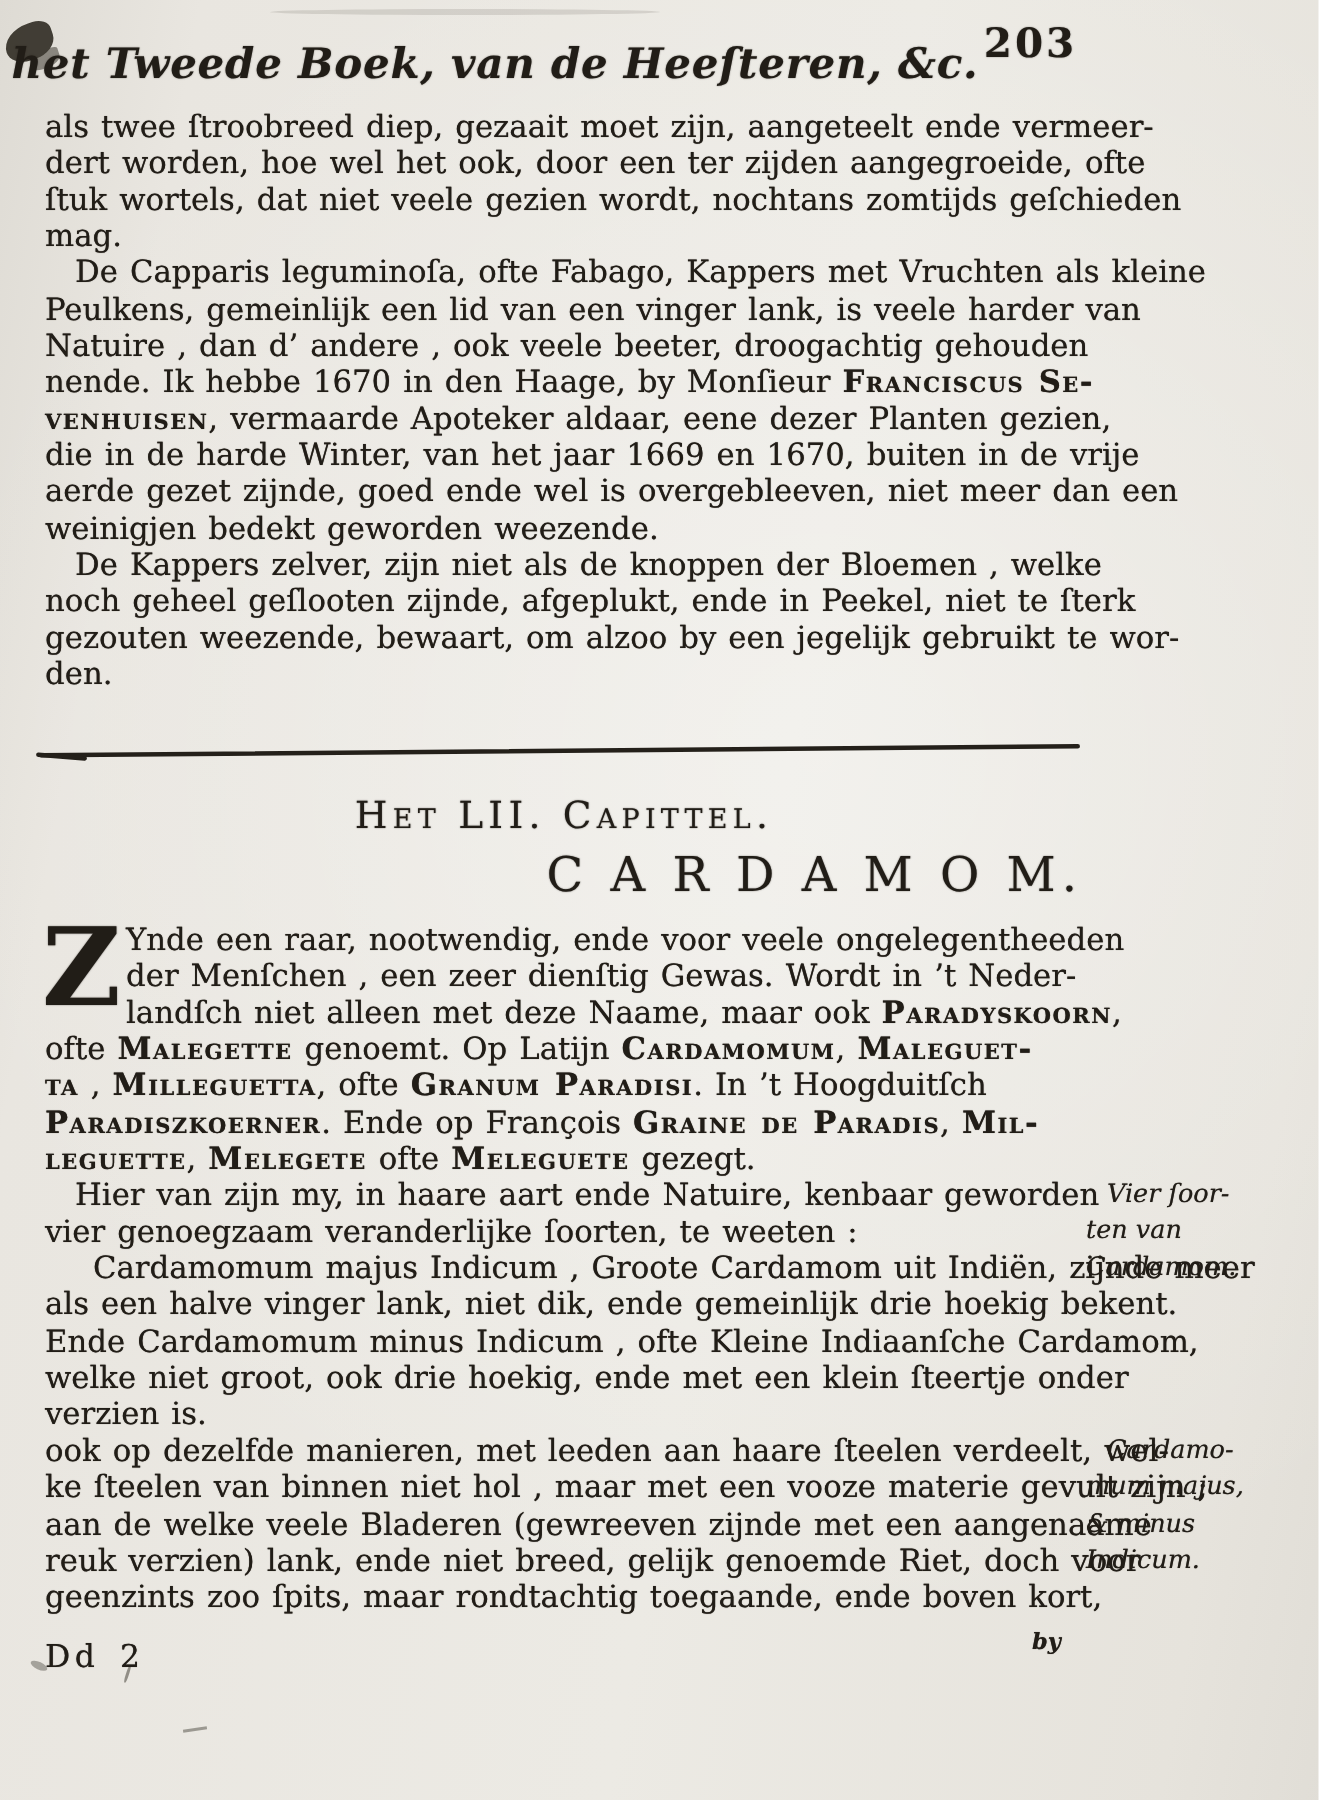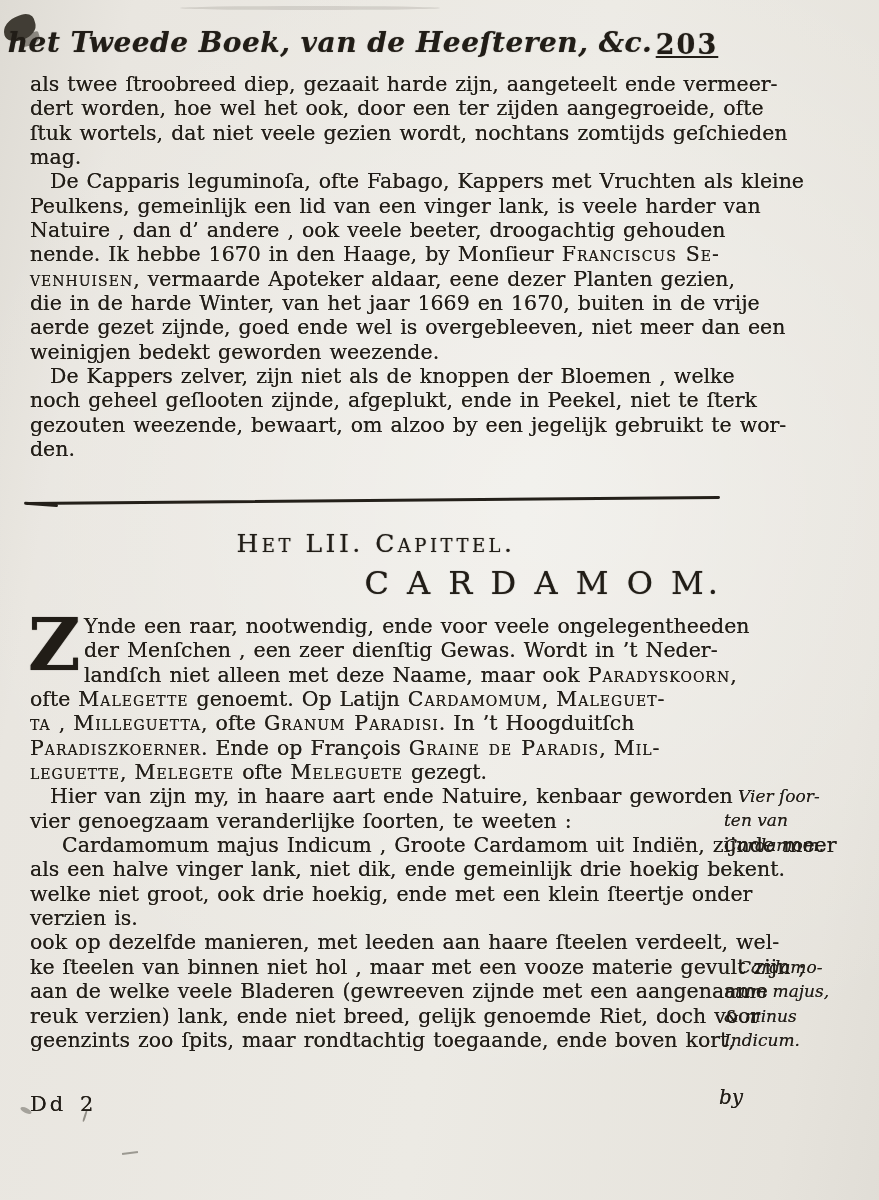--- a/index.html
+++ b/index.html
@@ -13,40 +13,39 @@
     padding-left:28px;
   }
   
   .header-title {
     position:absolute; top:26px; left:0; width:660px; text-align:center;
     font-size:28px; font-weight:bold; font-style:italic; letter-spacing:0.5px;
     text-shadow:0 0 1px rgba(25,20,15,0.55);
     white-space:nowrap;
   }
   .page-number {
-    position:absolute; top:29px; left:652px; width:70px; text-align:center;
+    position:absolute; top:14px; left:652px; width:70px; text-align:center;
     font-size:27px; font-weight:bold; letter-spacing:2px;
     text-shadow:0 0 1px rgba(25,20,15,0.55);
-    text-decoration:underline;
   }
   
   .flow { position:absolute; left:30px; width:692px; }
   .flow-a { top:72px; }
   .flow-b { top:614px; }
   .para { position:relative; }
   .ln {
     height:24.35px; line-height:24.35px; font-size:20.5px;
     white-space:nowrap; word-spacing:1.5px;
     text-shadow:0 0 0.5px rgba(30,24,18,0.8);
   }
   .ln.ind  { padding-left:20px; }
   .ln.ind2 { padding-left:32px; }
   .ln.dc   { padding-left:54px; }
   .i  { }
-  .sc { font-variant:small-caps; letter-spacing:1px; }
+  .sc { font-variant:small-caps; letter-spacing:1px;font-weight:bold; }
   .dropcap {
     position:absolute; left:-2px; top:2px;
     font-size:72px; line-height:58px; font-weight:bold;
     text-shadow:0 0 1px rgba(25,20,15,0.7);
   }
   
   .rule {
     position:absolute; left:26px; top:499px; width:694px; height:3px;
     background:#24201a; transform:rotate(-0.5deg); border-radius:2px;
   }
@@ -76,23 +75,22 @@
   .note-line { height:24.35px; line-height:24.35px; white-space:nowrap; }
   .note-line.first { padding-left:14px; }
   
   .footer-signature {
     position:absolute; top:1092px; left:30px; width:692px; text-align:left;
     font-size:21px; letter-spacing:3px; word-spacing:4px;
     text-shadow:0 0 0.5px rgba(30,24,18,0.8);
   }
   .catchword {
     position:absolute; top:1085px; left:688px; width:50px;
-    font-size:20px; font-weight:normal; font-style:italic;
+    font-size:15px; font-weight:bold; font-style:italic;
     text-shadow:0 0 0.5px rgba(30,24,18,0.8);
-    margin-left:31px;
   }
   
   .smudge { position:absolute; background:#262219; }
   .smudge-corner {
     left:3px; top:16px; width:33px; height:24px; opacity:0.85;
     border-radius:65% 35% 55% 45%; transform:rotate(-18deg);
     box-shadow:6px 14px 0 -6px rgba(38,34,25,0.55);
   }
   .smudge-edge1 { left:20px; top:1108px; width:12px; height:5px; opacity:0.35; border-radius:50%; transform:rotate(25deg); }
   .smudge-edge2 { left:84px; top:1110px; width:2px;  height:12px; opacity:0.45; border-radius:40%; transform:rotate(18deg); }
@@ -108,21 +106,21 @@
   <div class="smudge smudge-top"></div>
   <div class="smudge smudge-edge1"></div>
   <div class="smudge smudge-edge2"></div>
   <div class="smudge smudge-edge3"></div>
 
   <div class="header-title">het Tweede Boek, van de Heeſteren, &amp;c.</div>
   <div class="page-number">203</div>
 
   <div class="flow flow-a" id="flow-a">
       <div class="para">
-        <div class="ln"><span>als twee ſtroobreed diep, gezaait harde zijn, aangeteelt ende vermeer-</span></div>
+        <div class="ln"><span>als twee ſtroobreed diep, gezaait moet zijn, aangeteelt ende vermeer-</span></div>
         <div class="ln"><span>dert worden, hoe wel het ook, door een ter zijden aangegroeide, ofte</span></div>
         <div class="ln"><span>ſtuk wortels, dat niet veele gezien wordt, nochtans zomtijds geſchieden</span></div>
         <div class="ln"><span>mag.</span></div>
       </div>
       <div class="para">
         <div class="ln ind"><span>De </span><span class="i">Capparis leguminoſa</span><span>, ofte </span><span class="i">Fabago</span><span>, </span><span class="i">Kappers</span><span> met Vruchten als kleine</span></div>
         <div class="ln"><span>Peulkens, gemeinlijk een lid van een vinger lank, is veele harder van</span></div>
         <div class="ln"><span>Natuire , dan d’ andere , ook veele beeter, droogachtig gehouden</span></div>
         <div class="ln"><span>nende.  Ik hebbe 1670 in den Haage, by Monſieur </span><span class="sc">Franciscus Se-</span></div>
         <div class="ln"><span class="sc">venhuisen</span><span>, vermaarde Apoteker aldaar, eene dezer Planten gezien,</span></div>
@@ -154,20 +152,21 @@
         <div class="ln"><span class="sc">Paradiszkoerner</span><span>.  Ende op François </span><span class="sc">Graine de Paradis</span><span>, </span><span class="sc">Mil-</span></div>
         <div class="ln"><span class="sc">leguette</span><span>, </span><span class="sc">Melegete</span><span> ofte </span><span class="sc">Meleguete</span><span> gezegt.</span></div>
       </div>
       <div class="para">
         <div class="ln ind"><span>Hier van zijn my, in haare aart ende Natuire, kenbaar geworden</span></div>
         <div class="ln"><span>vier genoegzaam veranderlijke ſoorten, te weeten :</span></div>
       </div>
       <div class="para">
         <div class="ln ind2"><span class="i">Cardamomum majus Indicum</span><span> , </span><span class="i">Groote Cardamom uit Indiën</span><span>, zijnde meer</span></div>
         <div class="ln"><span>als een halve vinger lank, niet dik, ende gemeinlijk drie hoekig bekent.</span></div>
+        <div class="ln"><span>Ende </span><span class="i">Cardamomum minus Indicum</span><span> , ofte </span><span class="i">Kleine Indiaanſche Cardamom</span><span>,</span></div>
         <div class="ln"><span>welke niet groot, ook drie hoekig, ende met een klein ſteertje onder</span></div>
         <div class="ln"><span>verzien is.</span></div>
       </div>
       <div class="para">
         <div class="ln"><span>ook op dezelfde manieren, met leeden aan haare ſteelen verdeelt, wel-</span></div>
         <div class="ln"><span>ke ſteelen van binnen niet hol , maar met een vooze materie gevult zijn ;</span></div>
         <div class="ln"><span>aan de welke veele Bladeren (gewreeven zijnde met een aangenaame</span></div>
         <div class="ln"><span>reuk verzien) lank, ende niet breed, gelijk genoemde </span><span class="i">Riet</span><span>, doch voor</span></div>
         <div class="ln"><span>geenzints zoo ſpits, maar rondtachtig toegaande, ende boven kort,</span></div>
       </div>

